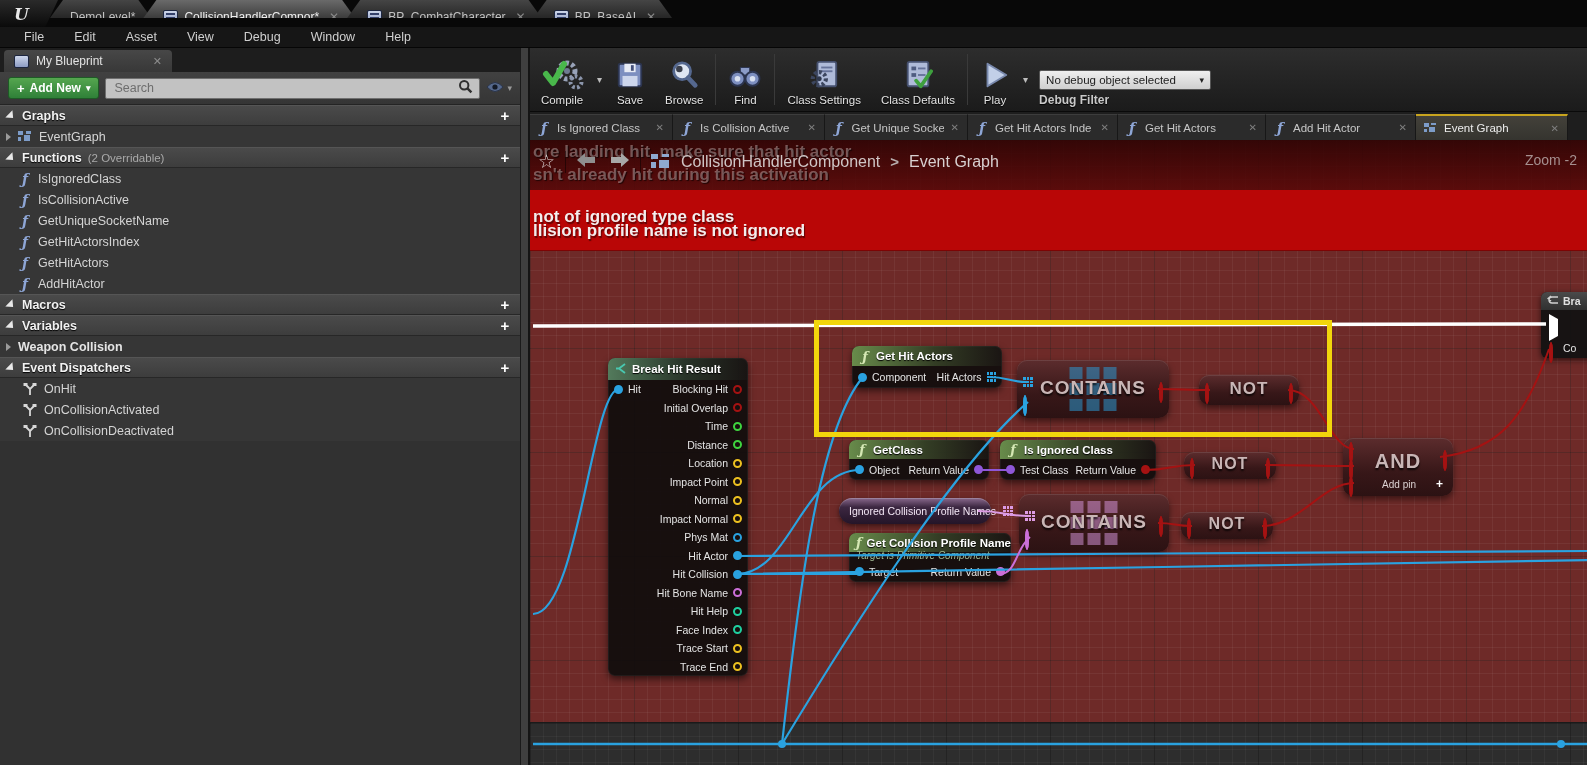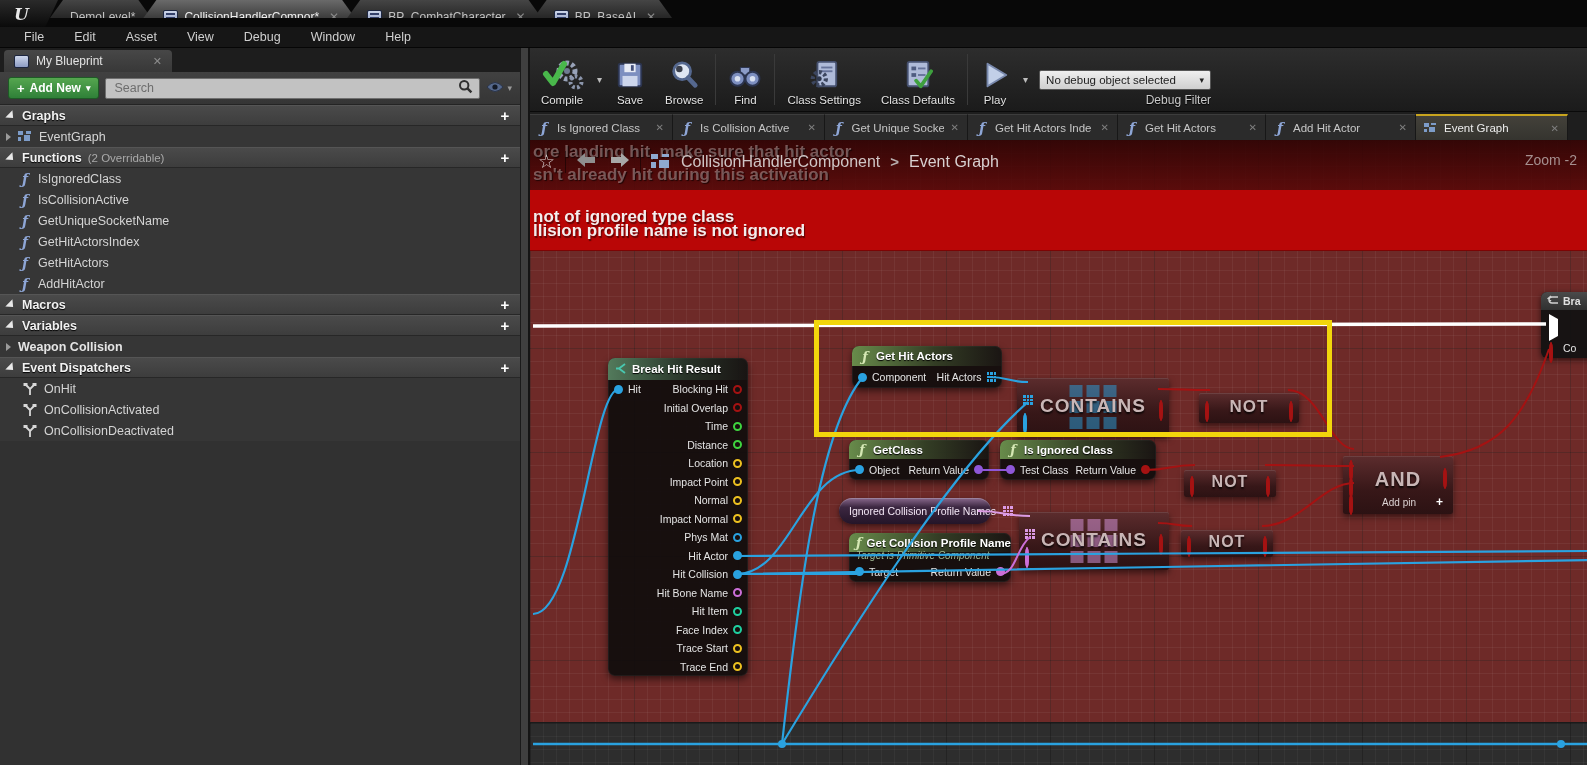--- a/index.html
+++ b/index.html
@@ -76,21 +76,21 @@
   .tb-btn .ico{height:34px;display:flex;align-items:center;}
   .tb-btn .lbl{color:#e3e3e3;font-size:11.5px;text-shadow:0 1px 1px #000;}
   .tb-sep{width:1px;background:#0c0c0c;border-right:1px solid #3a3a3a;margin:6px 2px;}
   .tb-caret{color:#bdbdbd;font-size:10px;align-self:center;padding:0 3px;}
   #debuggroup{display:flex;flex-direction:column;justify-content:flex-end;padding:6px 8px 4px;gap:3px;}
   #debugselect{width:172px;height:20px;background:linear-gradient(#efefef,#cfcfcf);border:1px solid #555;
                border-radius:2px;color:#1d1d1d;font-size:11.5px;display:flex;align-items:center;
                padding:0 6px;gap:4px;}
   #debugselect .txt{flex:1;white-space:nowrap;}
   #debugselect .caret{font-size:9px;color:#222;}
-  #debugfilterlbl{color:#c9c9c9;font-size:12px;text-align:right;text-shadow:0 1px 1px #000;}
+  #debugfilterlbl{color:#c9c9c9;font-size:12px;text-align:left;text-shadow:0 1px 1px #000;font-weight:bold;}
 
   
   #graphtabs{position:absolute;left:530px;top:112px;width:1057px;height:28px;background:#1e1e1e;
              display:flex;align-items:flex-end;}
   .gtab{height:26px;display:flex;align-items:center;gap:7px;padding:0 8px;background:#2b2b2b;
         border-right:1px solid #171717;border-top:1px solid #3d3d3d;}
   .gtab .lbl{color:#c6c6c6;font-size:11.5px;white-space:nowrap;overflow:hidden;}
   .gtab .x{color:#7f7f7f;font-size:10px;margin-left:auto;}
   .gtab.active{background:linear-gradient(#43413a,#35342f);border-top:2px solid #c8a41e;}
   .gtab.active .lbl{color:#ececec;}
@@ -140,23 +140,23 @@
   .node.break .node-header{background:linear-gradient(90deg,rgba(86,128,96,.95),rgba(52,76,58,.6) 55%,rgba(30,36,32,.25));}
   .node-row{display:flex;align-items:center;padding:4px 6px;}
   .rowside{display:flex;align-items:center;gap:5px;}
   .rowside.right{margin-left:auto;}
   .pin-label{color:#e4e4e4;font-size:10.5px;white-space:nowrap;}
   .pin{width:9px;height:9px;border-radius:50%;}
   .pin-array{display:grid;grid-template-columns:repeat(3,2.5px);grid-template-rows:repeat(3,2.5px);gap:1px;}
   .pin-array i{display:block;width:2.5px;height:2.5px;}
   .pin-exec{width:0;height:0;border-top:5px solid transparent;border-bottom:5px solid transparent;
             border-left:9px solid #fff;}
-  .compact{position:absolute;border-radius:2px;
+  .compact{position:absolute;border-radius:10px;
         background:linear-gradient(#5c2c2d,#371718 60%,#2c1213);
-        box-shadow:0 3px 6px rgba(0,0,0,.5),inset 0 1px 0 rgba(255,255,255,.1);margin-top:18px;}
+        box-shadow:0 3px 6px rgba(0,0,0,.5),inset 0 1px 0 rgba(255,255,255,.1);}
   .compact .big{position:absolute;left:0;right:0;text-align:center;font-weight:bold;color:#c9b6b6;
         letter-spacing:1px;text-shadow:0 2px 2px rgba(0,0,0,.8);}
   .compact .addpin{position:absolute;right:10px;bottom:5px;color:#ddd3d3;font-size:10px;display:flex;
         align-items:center;gap:20px;}
   .compact .addpin b{color:#fff;font-size:12px;}
   .watermark{position:absolute;left:50%;top:50%;transform:translate(-50%,-50%);
         display:grid;grid-template-columns:repeat(3,13px);grid-template-rows:repeat(3,12px);gap:4px;
         opacity:.5;filter:blur(.6px);}
   .watermark i{display:block;}
   .cpin{position:absolute;}
@@ -595,21 +595,21 @@
             </span>
           </div>
           <div class="node-row" style="height: 18.5px;">
             <span class="rowside right">
               <span class="pin-label">Hit Bone Name</span>
               <span class="pin" style="border: 2px solid rgb(203, 111, 216);"></span>
             </span>
           </div>
           <div class="node-row" style="height: 18.5px;">
             <span class="rowside right">
-              <span class="pin-label">Hit Item</span>
+              <span class="pin-label">Hit Help</span>
               <span class="pin" style="border: 2px solid rgb(31, 208, 160);"></span>
             </span>
           </div>
           <div class="node-row" style="height: 18.5px;">
             <span class="rowside right">
               <span class="pin-label">Face Index</span>
               <span class="pin" style="border: 2px solid rgb(31, 208, 160);"></span>
             </span>
           </div>
           <div class="node-row" style="height: 18.5px;">

